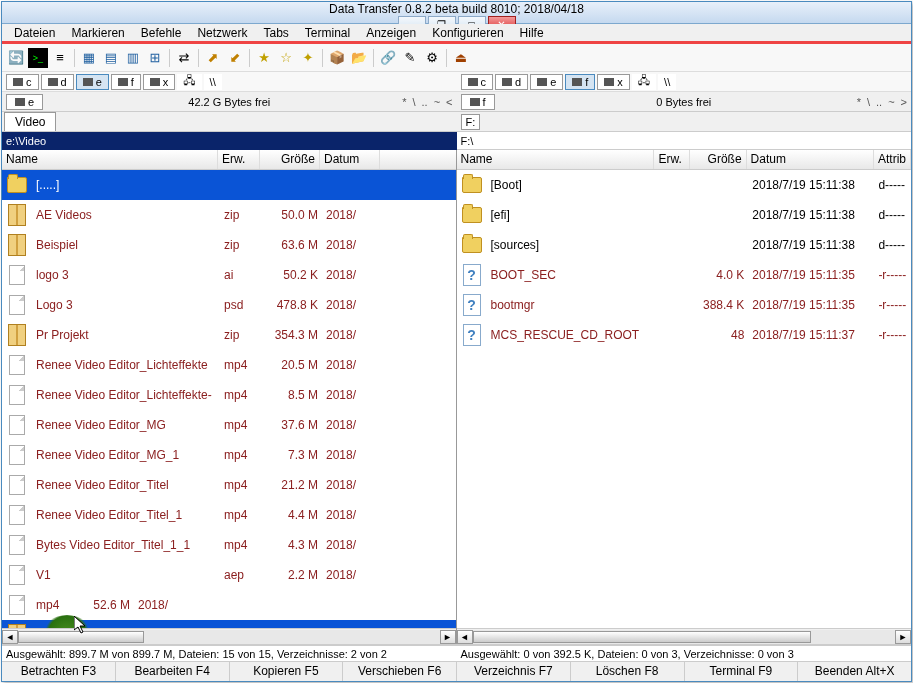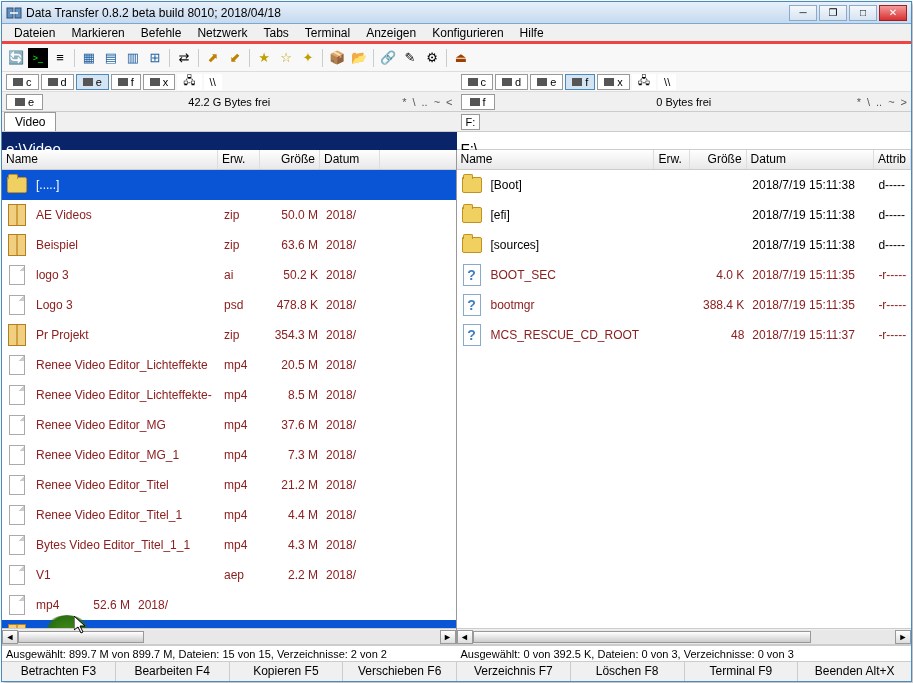--- a/index.html
+++ b/index.html
@@ -1,18 +1,18 @@
 <!DOCTYPE html>
 <html><head>
 <meta charset="utf-8">
 <style>
 * { box-sizing: border-box; margin: 0; padding: 0; }
 body { font-family: Tahoma, sans-serif; font-size: 11px; background: #fff; width: 913px; height: 683px; overflow: hidden; position: relative; }
 .window { border: 1px solid #4a8abe; width: 911px; height: 681px; margin: 1px; display: flex; flex-direction: column; box-shadow: 2px 2px 4px rgba(0,0,0,0.3); }
-.titlebar { background: linear-gradient(#e8f0fa, #c5d9ef); height: 22px; display: flex; align-items: center; padding: 0 4px; border-bottom: 1px solid #7da8ce; }
+.titlebar { background: linear-gradient(#e8f0fa, #c5d9ef); height: 22px; display: flex; align-items: center; padding: 0 4px; border-bottom: 1px solid #7da8ce; flex-direction: column; }
 .titlebar-icon { width: 16px; height: 16px; margin-right: 4px; }
 .titlebar-text { flex: 1; font-size: 12px; color: #000; }
 .titlebar-btns { display: flex; gap: 2px; }
 .titlebar-btn { width: 28px; height: 16px; border: 1px solid #8ca9c8; background: linear-gradient(#f4f8fc,#d5e4f2); display: flex; align-items: center; justify-content: center; font-size: 10px; cursor: pointer; }
 .titlebar-btn.close { background: linear-gradient(#f49a9a,#d93030); color:#fff; border-color:#a02020;}
 .menubar { background: #f0f0f0; height: 20px; display: flex; align-items: center; padding: 0 4px; border-bottom: 3px solid #ef4444; font-size: 12px; }
 .menu-item { padding: 0 8px; cursor: pointer; }
 .toolbar { background: #f8f8f8; height: 28px; display: flex; align-items: center; padding: 2px 4px; border-bottom: 1px solid #ddd; gap: 2px; }
 .tb-btn { width: 20px; height: 20px; border: 1px solid transparent; display:flex; align-items:center; justify-content:center; cursor:pointer; font-size:13px;}
 .tb-sep { width:1px; height:18px; background:#ccc; margin:0 2px;}
@@ -25,21 +25,21 @@
 .tabrow-half { width:50%; display:flex; align-items:center; padding:0 4px; font-size:11px; position:relative;}
 .tab-lbl { padding:1px 8px; border:1px solid #999; background:#fff; display:flex; align-items:center; gap:3px;}
 .freespace { position:absolute; left:50%; transform:translateX(-50%);}
 .tab-nav { margin-left:auto; display:flex; gap:6px; color:#555;}
 .tab-nav span { cursor:pointer;}
 .tabbar { background:#f0f0f0; height:20px; display:flex; border-bottom:1px solid #ccc;}
 .tabbar-half { width:50%; display:flex; align-items:center;}
 .tab-active { background:#fff; border:1px solid #999; border-bottom:none; padding:2px 10px; font-size:12px; margin-left:2px;}
 .drive-combo { padding:1px 4px; border:1px solid #999; background:#fff; margin-left:4px;}
 .pathbar { height:18px; display:flex; border-bottom:1px solid #ccc;}
-.pathbar-half { width:50%; padding:16px 4px; display:flex; align-items:center; font-size:15px;}
+.pathbar-half { width:50%; padding:9px 4px; display:flex; align-items:center; font-size:11px;}
 .pathbar-half.active { background:#0a246a; color:#fff;}
 .panes { flex:1; display:flex; overflow:hidden; border-bottom:1px solid #ccc;justify-content:space-between;}
 .pane { width:50%; display:flex; flex-direction:column; border-right:1px solid #999;}
 .pane:last-child{border-right:none;}
 .cols { display:flex; background:linear-gradient(#fff,#e8e8e8); border-bottom:1px solid #ccc; height:20px; font-size:12px;}
 .col { padding:2px 4px; border-right:1px solid #ddd; overflow:hidden; white-space:nowrap;}
 .filelist { flex:1; overflow-y:auto; overflow-x:hidden; position:relative;}
 .row { display:flex; height:30px; align-items:center; font-size:12px; color:#8b2020; cursor:pointer;}
 .row.dir { color:#000;}
 .row.selected { background:#0a54d6; color:#fff;}

